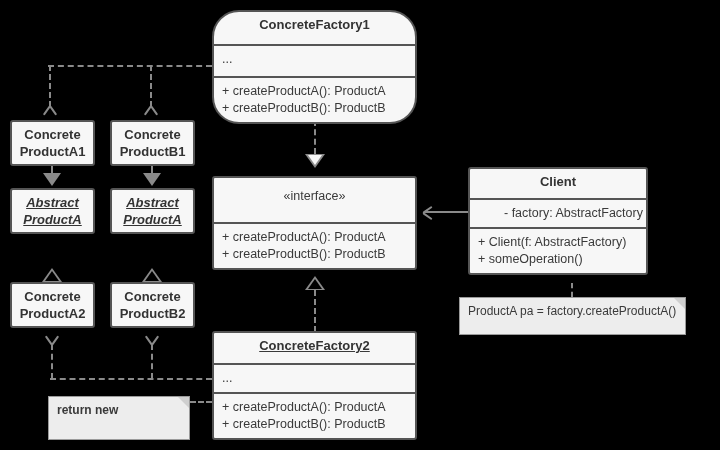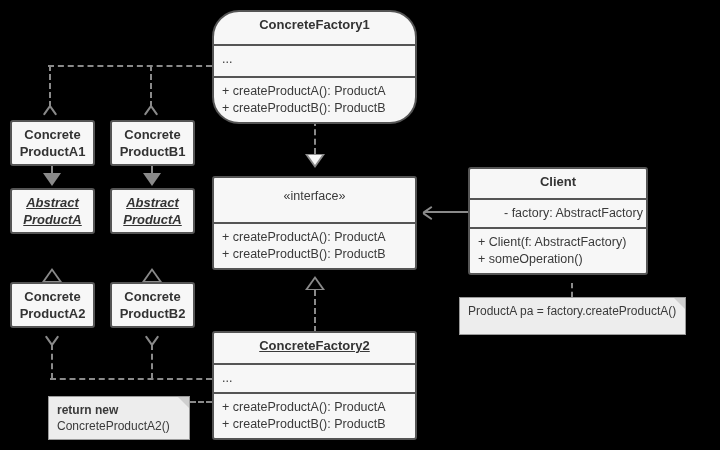--- a/index.html
+++ b/index.html
@@ -352,16 +352,15 @@
   
 
   <div class="uml-note" style="left:459px; top:297px; width:227px; height:38px;">
     <span class="note-fold"></span>
     <div>ProductA pa = factory.createProductA()</div>
   </div>
 
   <div class="uml-note" style="left:48px; top:396px; width:142px; height:44px;">
     <span class="note-fold"></span>
     <div class="note-bold">return new</div>
-    <div>ConcreteProductA2()</div>
   </div>
 
 </div>
 
 </body></html>

